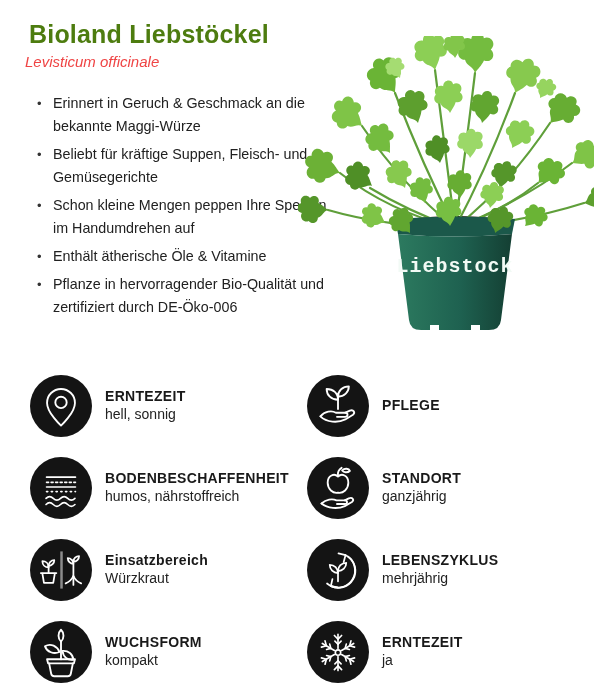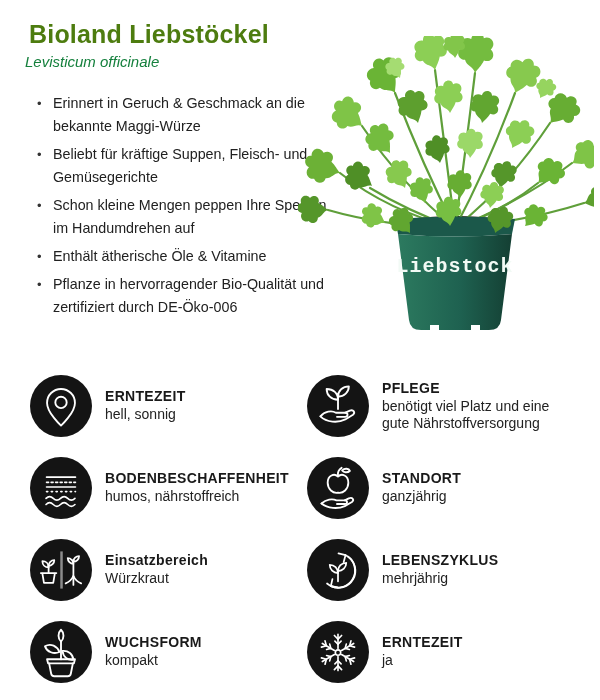--- a/index.html
+++ b/index.html
@@ -6,21 +6,21 @@
   body {
     width:600px; height:700px; background:#ffffff; position:relative; overflow:hidden;
     font-family:"Liberation Sans", sans-serif; color:#1e1e1e;
   }
   .page-title {
     position:absolute; left:25px; top:16px; margin:4px;
     font-size:25px; font-weight:700; color:#4d7c0f; letter-spacing:0.2px;
   }
   .subtitle {
     position:absolute; left:25px; top:53px; margin:0;
-    font-size:15px; font-style:italic; font-weight:400; color:#15803d;
+    font-size:15px; font-style:italic; font-weight:400; color:#ef4444;
   }
   .bullets {
     position:absolute; left:25px; top:84px; width:296px;
     margin:8px; padding:0; list-style:none;
   }
   .bullets li {
     position:relative; padding-left:20px; margin:0 0 5px 0;
     font-size:14.3px; line-height:23px; color:#212121;
   }
   .bullets li::before {
@@ -154,21 +154,20 @@
           <path d="M30 33 C30 27 30 22 30 18"></path>
           <path d="M30 24 C23.5 24 19 19.5 19 13.5 C25.5 13.5 30 17.5 30 24 Z"></path>
           <path d="M30 21 C36 21 40.5 16.5 40.5 11 C34.5 11 30 15 30 21 Z"></path>
           <path d="M13 40 C17 35 24 34 28 36.5 L37 36.5 C40 36.5 40 40.5 37 40.5 L29 40.5"></path>
           <path d="M13 40 C19 46 30 46.5 37 43 L44.5 38.5 C47 36.5 45 33 41.5 34.5 L37 36.5"></path>
         </g>
       </svg>
     </span>
     <div class="atext">
       <div class="alabel">PFLEGE</div>
-      <div class="avalue">benötigt viel Platz und eine gute Nährstoffversorgung</div>
     </div>
   </div>
 
   <div class="cell">
     <span class="icobubble">
       <svg viewBox="0 0 60 60">
         <circle cx="30" cy="30" r="30" fill="#141414"></circle>
         <g stroke="#fff" stroke-width="1.6" fill="none" stroke-linecap="round">
           <path d="M16 19.5 H44"></path>
           <path d="M16 24.5 H44" stroke-dasharray="2 2.4"></path>

